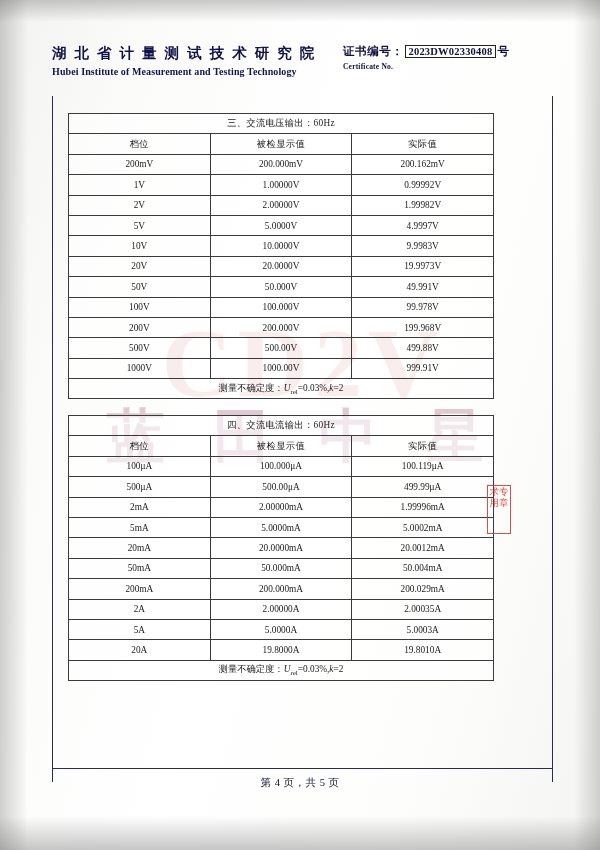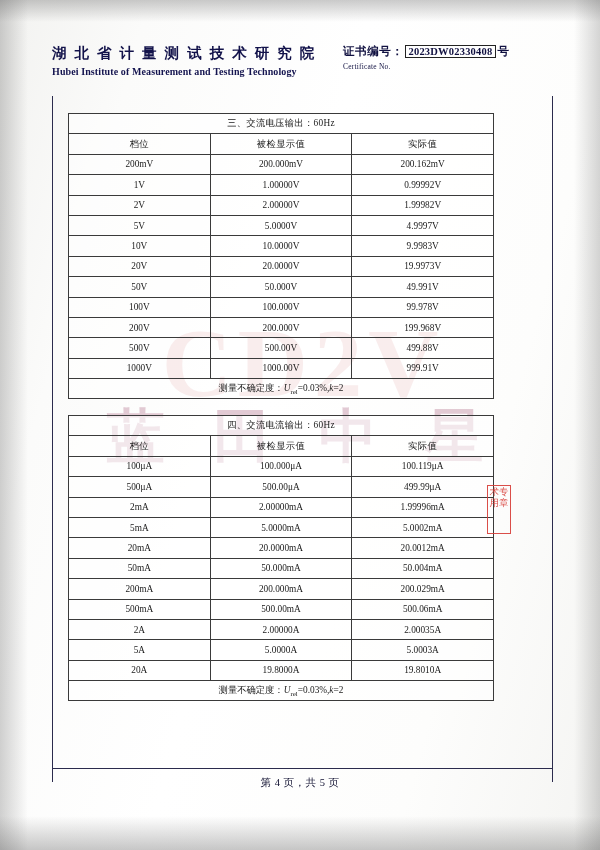--- a/index.html
+++ b/index.html
@@ -115,21 +115,21 @@
     border: 1px solid #222;
     padding: 0 3px;
     font-family: "Liberation Serif", serif;
     font-weight: bold;
     font-size: 10.5px;
     letter-spacing: .2px;
     margin: 0 1px;
   }
   .cert-line2 {
     font-size: 7.5px;
-    font-weight: normal;
+    font-weight: bold;
     margin-top: 3px;
     letter-spacing: .2px;
   }
 
   
   #vrule-left {
     position: absolute;
     left: 52px;
     top: 96px;
     width: 1px;
@@ -377,25 +377,20 @@
         <td class="c1">50mA</td>
         <td class="c2">50.000mA</td>
         <td class="c3">50.004mA</td>
       </tr>
       <tr>
         <td class="c1">200mA</td>
         <td class="c2">200.000mA</td>
         <td class="c3">200.029mA</td>
       </tr>
       <tr>
-        <td class="c1">500mA</td>
-        <td class="c2">500.00mA</td>
-        <td class="c3">500.06mA</td>
-      </tr>
-      <tr>
         <td class="c1">2A</td>
         <td class="c2">2.00000A</td>
         <td class="c3">2.00035A</td>
       </tr>
       <tr>
         <td class="c1">5A</td>
         <td class="c2">5.0000A</td>
         <td class="c3">5.0003A</td>
       </tr>
       <tr>

